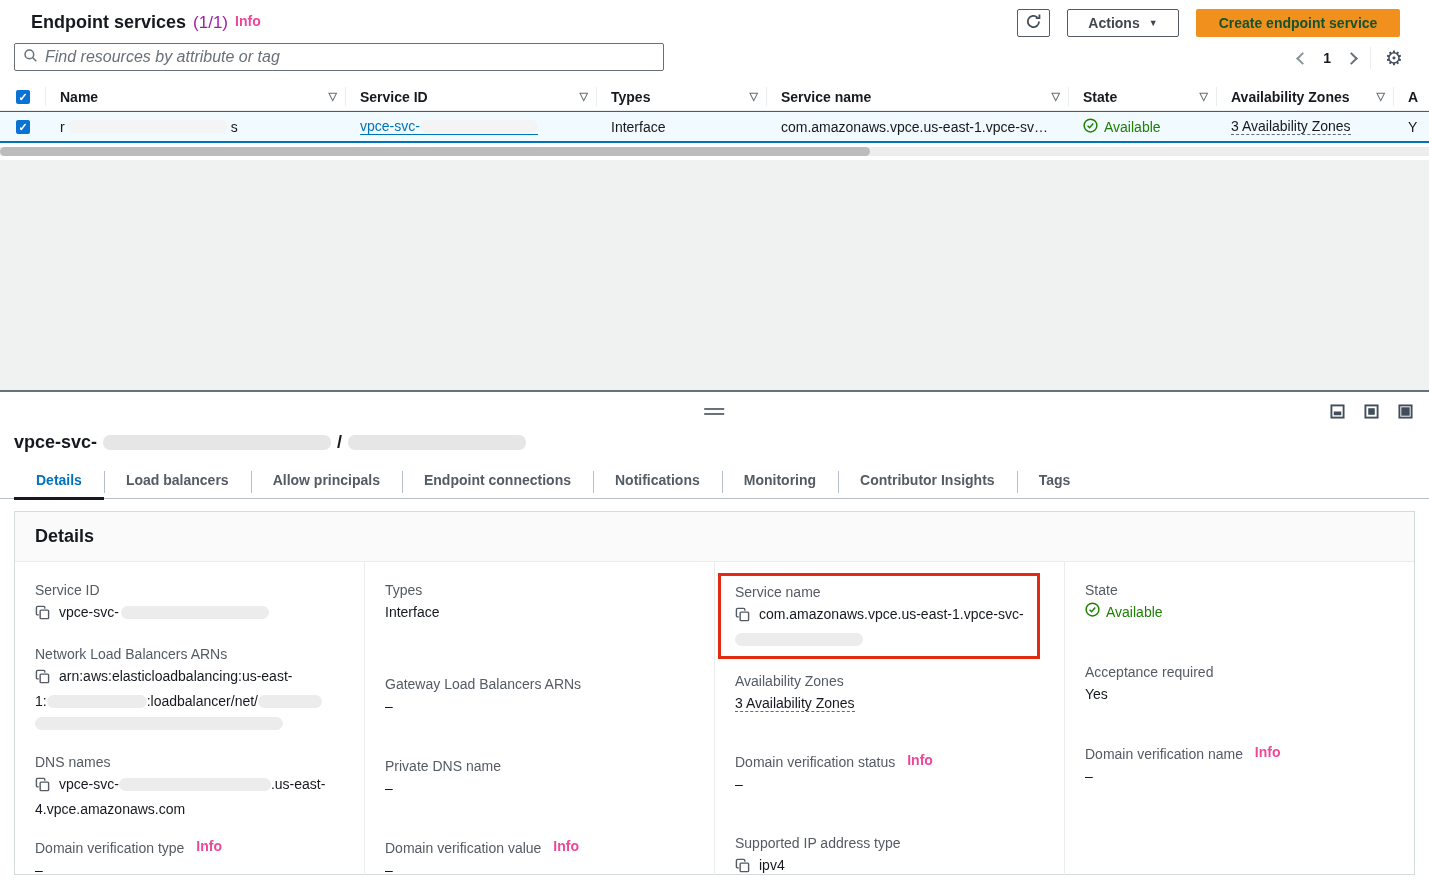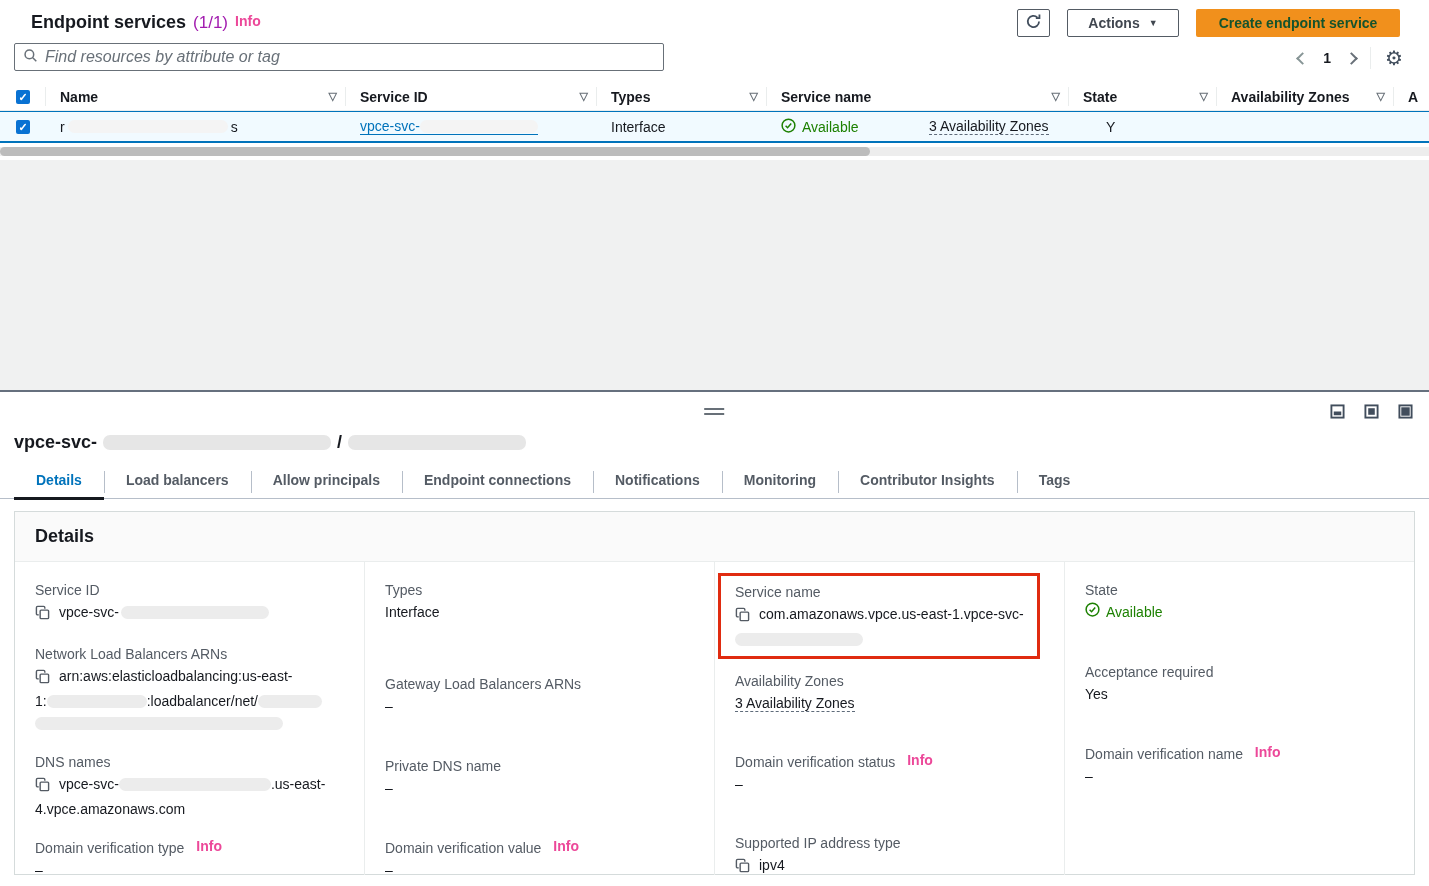--- a/index.html
+++ b/index.html
@@ -177,20 +177,23 @@
       <span>s</span>
     </div>
     <div class="cell w-sid">
       <span class="id-link">
         <span>vpce-svc-</span>
         <span class="redact light" style="width:118px;"></span>
       </span>
     </div>
     <div class="cell w-types">
       <span>Interface</span>
+    </div>
+    <div class="cell w-sname">
+      <span>com.amazonaws.vpce.us-east-1.vpce-sv…</span>
     </div>
     <div class="cell w-state">
       <span class="state-ok">
         <span>
           <svg width="15" height="15" viewBox="0 0 16 16">
               <circle cx="8" cy="8" r="6.8" fill="none" stroke="#1d8102" stroke-width="1.6"></circle>
               <path d="M4.9 8.3l2.1 2.1 3.9-4.5" fill="none" stroke="#1d8102" stroke-width="1.6"></path>
             </svg>
         </span>
         <span>Available</span>

